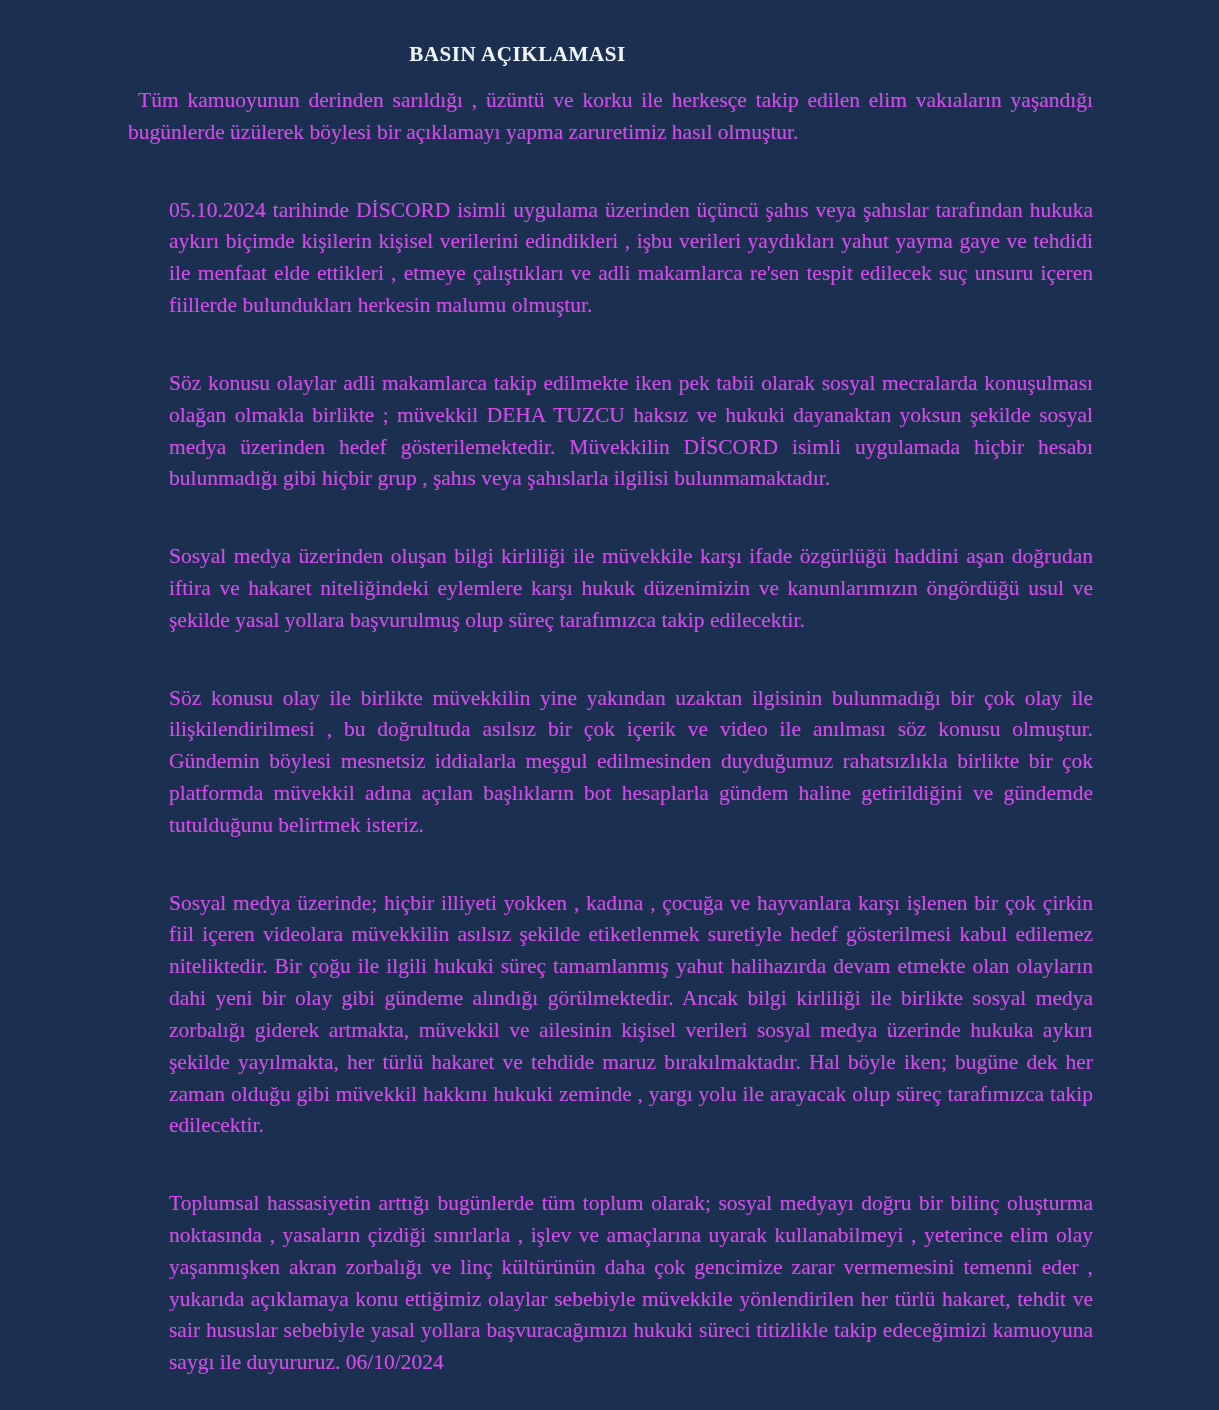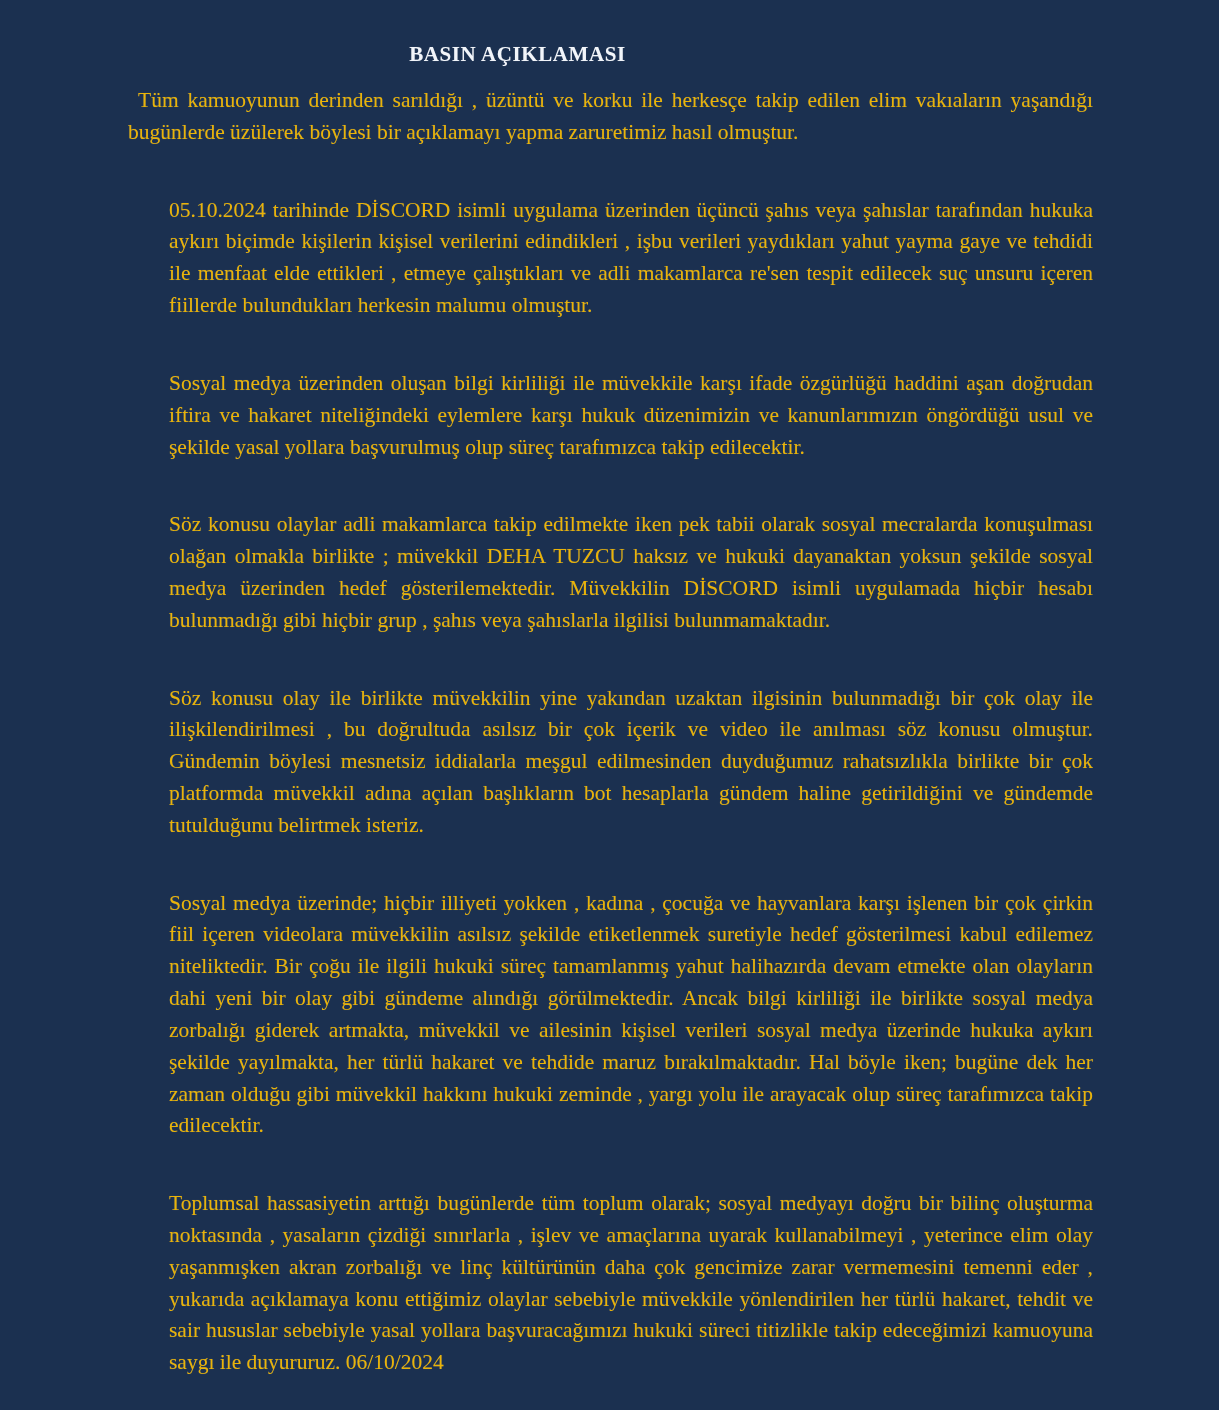--- a/index.html
+++ b/index.html
@@ -35,21 +35,21 @@
   }
   .body-block {
     margin-top: 18px;
   }
   p.para {
     margin: 0 0 0 0;
     font-size: 21.5px;
     line-height: 1.48;
     text-align: justify;
     text-justify: inter-word;
-    color: #eab308;
+    color: #d946ef;
     text-shadow: 0 0 1px rgba(220,230,245,0.22);
   }
   p.para + p.para {
     margin-top: 46px;
     margin-left: 41px;
   }
   p.para.lead {
     text-indent: 10px;
   }
 </style>
@@ -58,23 +58,23 @@
 
 <div class="page">
 
   <h1 class="doc-title">BASIN AÇIKLAMASI</h1>
 
   <div class="body-block">
     <p class="para lead"> Tüm kamuoyunun derinden sarıldığı , üzüntü ve korku ile herkesçe takip edilen elim vakıaların yaşandığı bugünlerde üzülerek böylesi bir açıklamayı yapma zaruretimiz hasıl olmuştur.</p>
 
     <p class="para">05.10.2024 tarihinde DİSCORD isimli uygulama üzerinden üçüncü şahıs veya şahıslar tarafından hukuka aykırı biçimde kişilerin kişisel verilerini edindikleri , işbu verileri yaydıkları yahut yayma gaye ve tehdidi ile menfaat elde ettikleri , etmeye çalıştıkları ve adli makamlarca re'sen tespit edilecek suç unsuru içeren fiillerde bulundukları herkesin malumu olmuştur.</p>
 
+    <p class="para">Söz konusu olaylar adli makamlarca takip edilmekte iken pek tabii olarak  sosyal mecralarda konuşulması olağan olmakla birlikte ; müvekkil DEHA TUZCU haksız ve hukuki dayanaktan yoksun şekilde sosyal medya üzerinden hedef gösterilemektedir. Müvekkilin DİSCORD isimli uygulamada hiçbir hesabı bulunmadığı gibi hiçbir grup , şahıs veya şahıslarla ilgilisi bulunmamaktadır.</p>
+
     <p class="para">Sosyal medya üzerinden oluşan bilgi kirliliği ile müvekkile karşı ifade özgürlüğü haddini aşan doğrudan iftira ve hakaret niteliğindeki eylemlere karşı hukuk düzenimizin ve kanunlarımızın öngördüğü usul ve şekilde yasal yollara başvurulmuş olup süreç tarafımızca takip edilecektir.</p>
-
-    <p class="para">Söz konusu olaylar adli makamlarca takip edilmekte iken pek tabii olarak  sosyal mecralarda konuşulması olağan olmakla birlikte ; müvekkil DEHA TUZCU haksız ve hukuki dayanaktan yoksun şekilde sosyal medya üzerinden hedef gösterilemektedir. Müvekkilin DİSCORD isimli uygulamada hiçbir hesabı bulunmadığı gibi hiçbir grup , şahıs veya şahıslarla ilgilisi bulunmamaktadır.</p>
 
     <p class="para">Söz konusu olay ile birlikte müvekkilin yine yakından uzaktan ilgisinin bulunmadığı bir çok olay ile ilişkilendirilmesi , bu doğrultuda asılsız bir çok içerik ve video ile anılması söz konusu olmuştur. Gündemin böylesi mesnetsiz iddialarla meşgul edilmesinden duyduğumuz rahatsızlıkla birlikte bir çok platformda müvekkil adına açılan başlıkların bot hesaplarla gündem haline getirildiğini ve gündemde tutulduğunu belirtmek isteriz.</p>
 
     <p class="para">Sosyal medya üzerinde;  hiçbir illiyeti yokken , kadına , çocuğa ve hayvanlara karşı işlenen bir çok çirkin fiil içeren videolara müvekkilin asılsız şekilde etiketlenmek suretiyle hedef gösterilmesi kabul edilemez niteliktedir. Bir çoğu ile ilgili hukuki süreç tamamlanmış yahut halihazırda devam etmekte olan olayların dahi yeni bir olay gibi gündeme alındığı görülmektedir. Ancak bilgi kirliliği ile birlikte sosyal medya zorbalığı giderek artmakta, müvekkil ve  ailesinin kişisel verileri sosyal medya üzerinde hukuka aykırı şekilde yayılmakta, her türlü hakaret ve tehdide maruz bırakılmaktadır. Hal böyle iken;  bugüne dek her zaman olduğu gibi müvekkil hakkını hukuki zeminde , yargı yolu ile arayacak olup süreç tarafımızca takip edilecektir.</p>
 
     <p class="para">Toplumsal hassasiyetin arttığı bugünlerde tüm toplum olarak;  sosyal medyayı doğru bir bilinç oluşturma noktasında , yasaların çizdiği sınırlarla , işlev ve amaçlarına uyarak kullanabilmeyi , yeterince elim olay yaşanmışken akran zorbalığı ve linç kültürünün daha çok gencimize zarar vermemesini temenni eder , yukarıda açıklamaya konu ettiğimiz olaylar sebebiyle müvekkile yönlendirilen her türlü hakaret, tehdit ve sair hususlar sebebiyle yasal yollara başvuracağımızı hukuki süreci titizlikle takip edeceğimizi    kamuoyuna saygı ile duyururuz. 06/10/2024</p>
   </div>
 
 </div>
 

